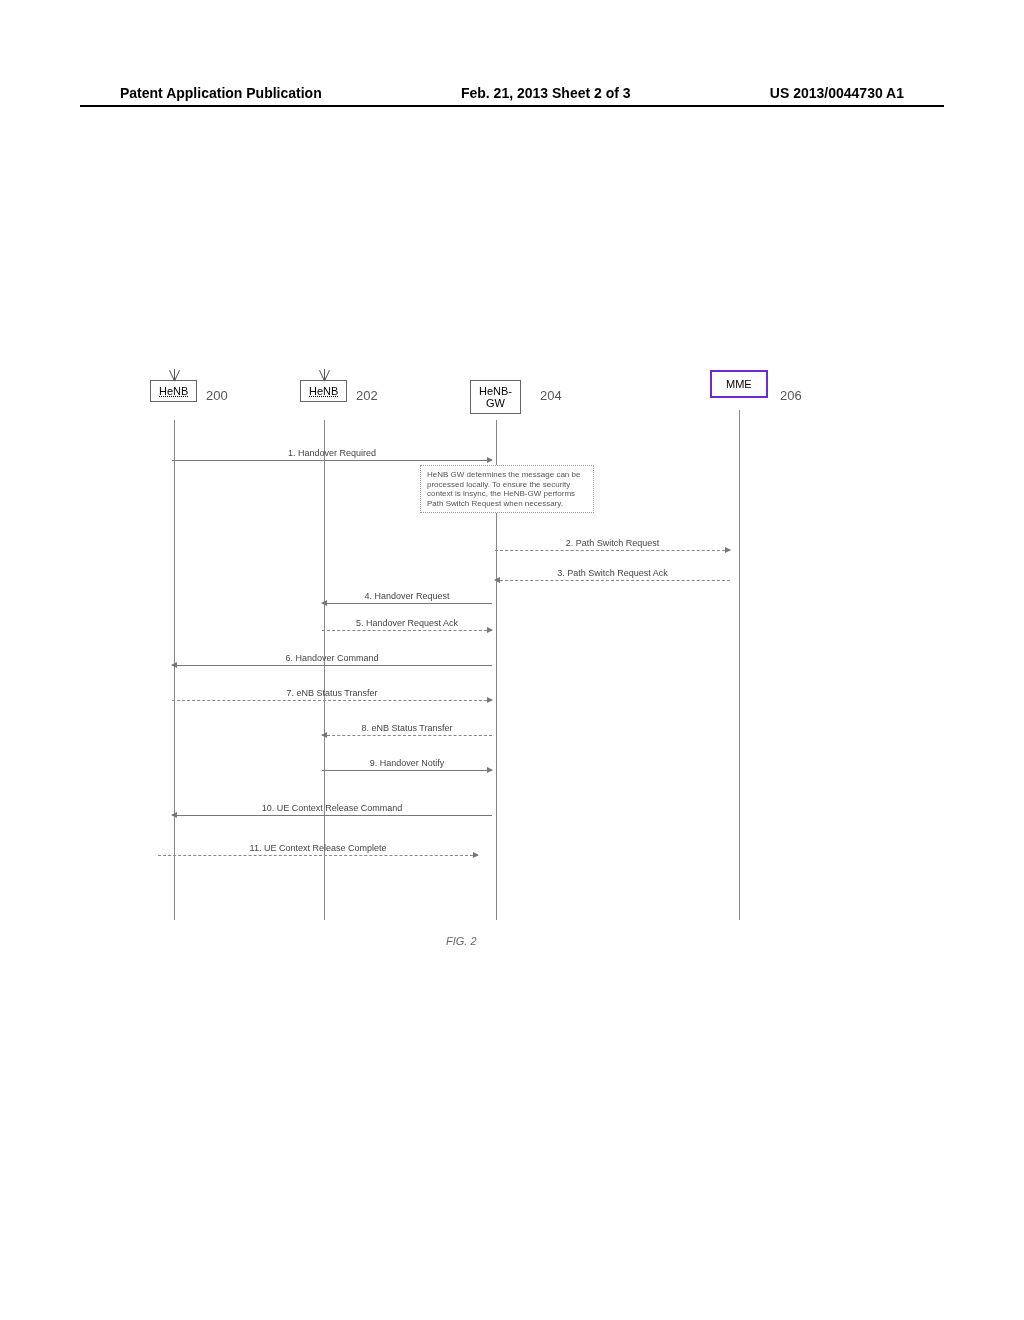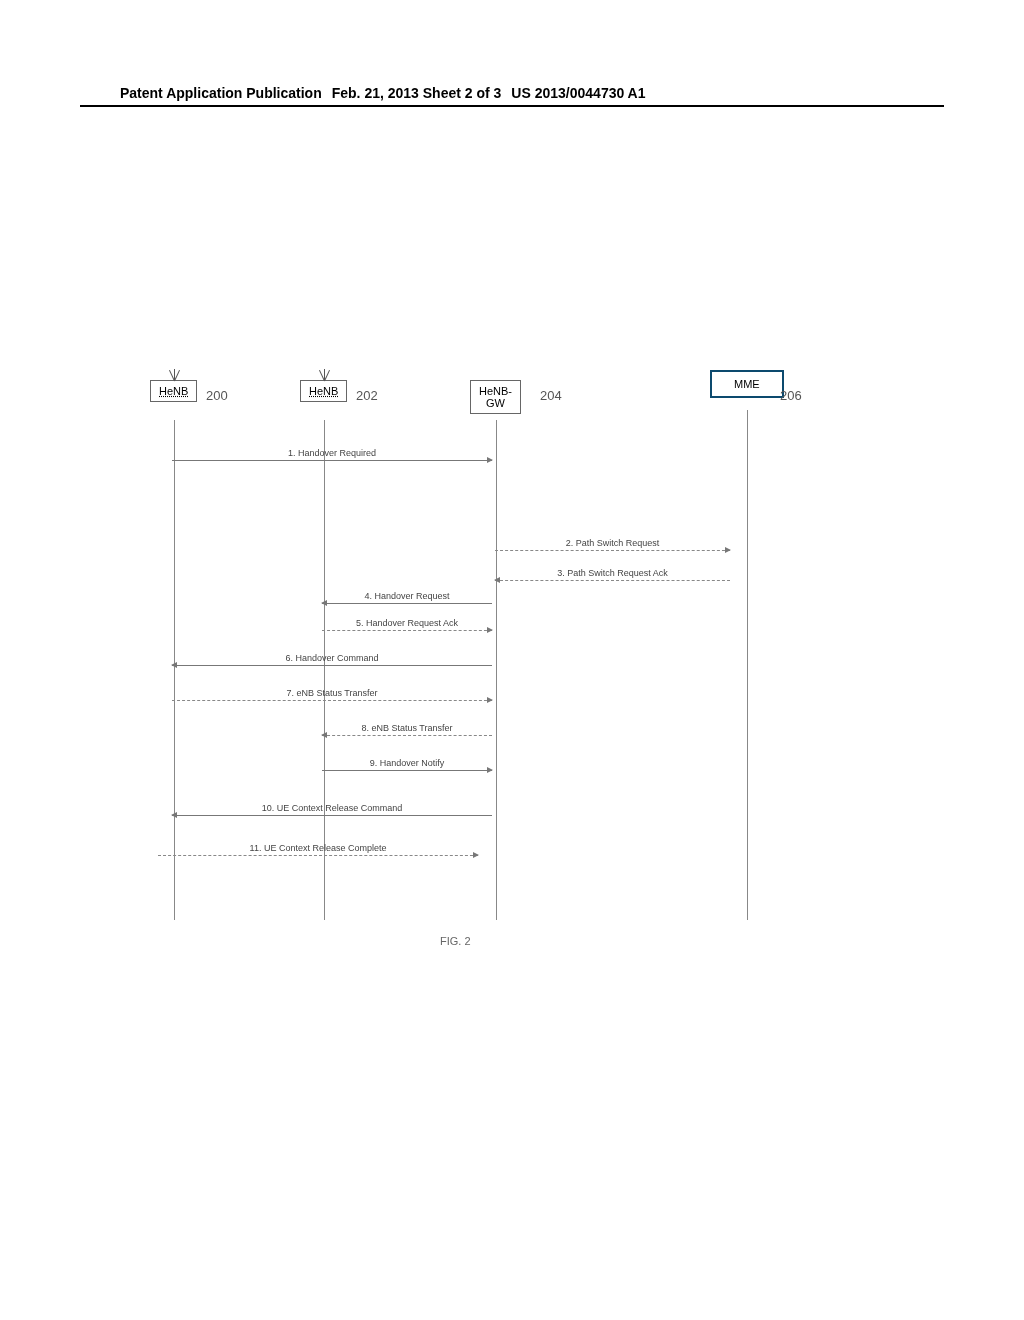--- a/index.html
+++ b/index.html
@@ -15,20 +15,21 @@
     height: 1320px;
     position: relative;
     background: #fff;
   }
   .header {
     position: absolute;
     top: 85px;
     left: 120px;
     right: 120px;
     display: flex;
+    justify-content: space-between;
     font-size: 14px;
     font-weight: bold;
     gap: 10px;
   }
   .header span { font-weight: bold; }
   .header-line {
     position: absolute;
     top: 105px;
     left: 80px;
     right: 80px;
@@ -185,25 +186,28 @@
     </div>
 
     <div class="lifeline" style="left:320px;">
       <div class="node-box" style="white-space:pre;">HeNB-
 GW</div>
       <div class="lifeline-line" style="height:500px;"></div>
       <div class="ref-num" style="top:8px; left:70px;">204</div>
     </div>
 
     <div class="lifeline" style="left:560px;">
-      <div class="node-box" style="padding:6px 22px; border:2px solid #0c4a6e;position:relative;top:-10px;">MME</div>
+      <div class="node-box" style="padding:6px 14px; border:2px solid #6d28d9;position:relative;top:-10px;">MME</div>
       <div class="lifeline-line" style="height:510px; top:30px;"></div>
       <div class="ref-num" style="top:8px; left:70px;">206</div>
     </div>
 
+    <div class="note-box" style="left:270px; top:85px; width:160px;">
+      <span>HeNB GW determines the message can be processed locally. To ensure the security context is insync, the HeNB-GW performs Path Switch Request when necessary.</span>
+    </div>
 
     <div class="msg arrow-r" style="left:22px; width:320px; top:80px;">
       <div class="label">1.  Handover Required</div>
       <div class="line"></div>
     </div>
 
     <div class="msg dashed arrow-r" style="left:345px; width:235px; top:170px;">
       <div class="label">2. Path Switch Request</div>
       <div class="line"></div>
     </div>
@@ -246,16 +250,16 @@
     <div class="msg arrow-l" style="left:22px; width:320px; top:435px;">
       <div class="label">10. UE Context Release Command</div>
       <div class="line"></div>
     </div>
 
     <div class="msg dashed arrow-r" style="left:8px; width:320px; top:475px;">
       <div class="label">11. UE Context Release Complete</div>
       <div class="line"></div>
     </div>
 
-    <div class="fig-label" style="left:290px; top:555px;">FIG. 2</div>
+    <div class="fig-label" style="left:296px; top:555px;font-style:italic;">FIG. 2</div>
   </div>
 
 </div>
 
 </body></html>

